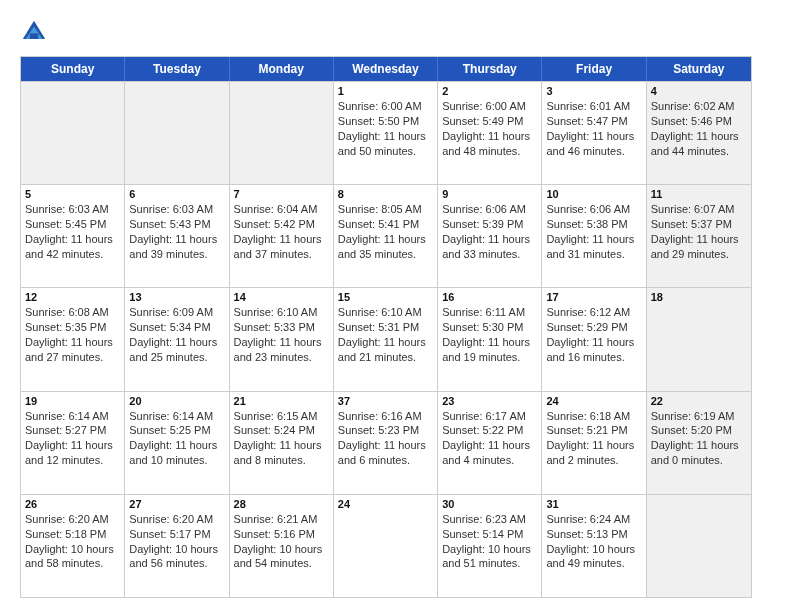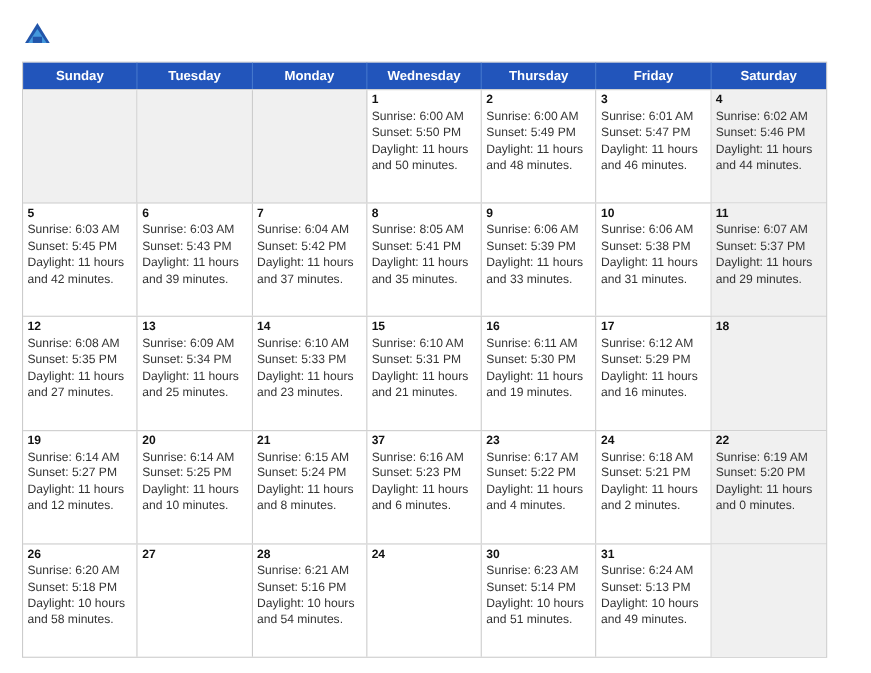--- a/index.html
+++ b/index.html
@@ -325,20 +325,24 @@
         <div class="cal-row">
           <div class="cal-cell">
             <div class="day-num">26</div>
             <div class="cell-text">Sunrise: 6:20 AM
 Sunset: 5:18 PM
 Daylight: 10 hours
 and 58 minutes.</div>
           </div>
           <div class="cal-cell">
             <div class="day-num">27</div>
+            <div class="cell-text">Sunrise: 6:20 AM
+Sunset: 5:17 PM
+Daylight: 10 hours
+and 56 minutes.</div>
           </div>
           <div class="cal-cell">
             <div class="day-num">28</div>
             <div class="cell-text">Sunrise: 6:21 AM
 Sunset: 5:16 PM
 Daylight: 10 hours
 and 54 minutes.</div>
           </div>
           <div class="cal-cell">
             <div class="day-num">24</div>

